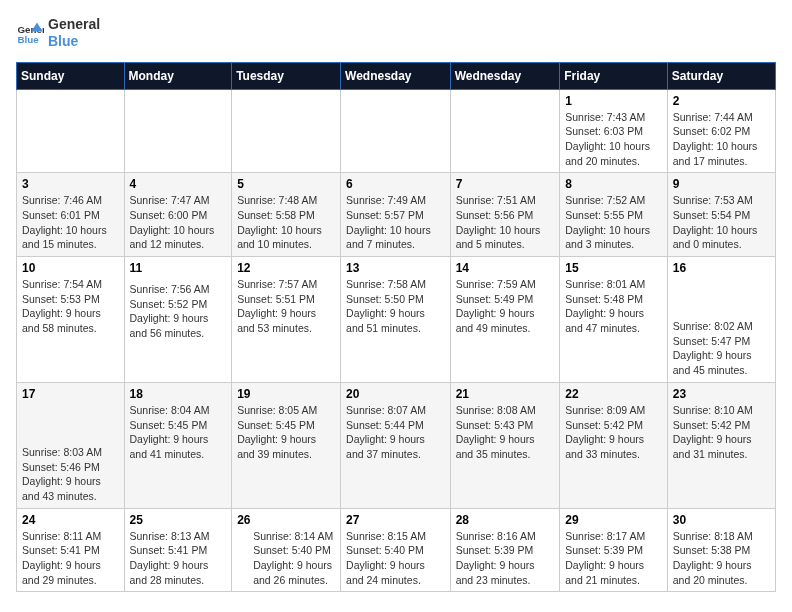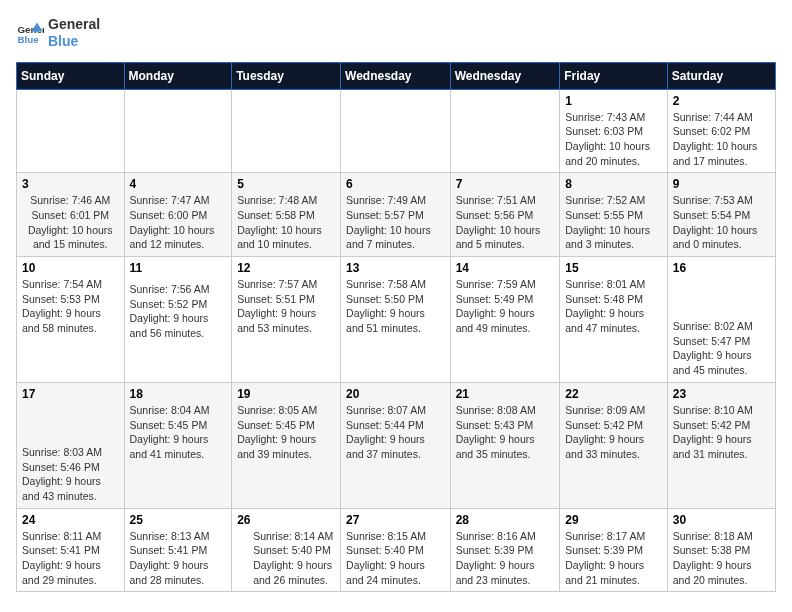--- a/index.html
+++ b/index.html
@@ -122,21 +122,21 @@
         <td>
           <span class="day-num">2</span>
           <div class="day-info" style="white-space: pre-line;">Sunrise: 7:44 AM
 Sunset: 6:02 PM
 Daylight: 10 hours and 17 minutes.</div>
         </td>
       </tr>
       <tr>
         <td>
           <span class="day-num">3</span>
-          <div class="day-info" style="white-space: pre-line; text-align: center;">Sunrise: 7:46 AM
+          <div class="day-info" style="white-space: pre-line;">Sunrise: 7:46 AM
 Sunset: 6:01 PM
 Daylight: 10 hours and 15 minutes.</div>
         </td>
         <td>
           <span class="day-num">4</span>
           <div class="day-info" style="white-space: pre-line;">Sunrise: 7:47 AM
 Sunset: 6:00 PM
 Daylight: 10 hours and 12 minutes.</div>
         </td>
         <td>

